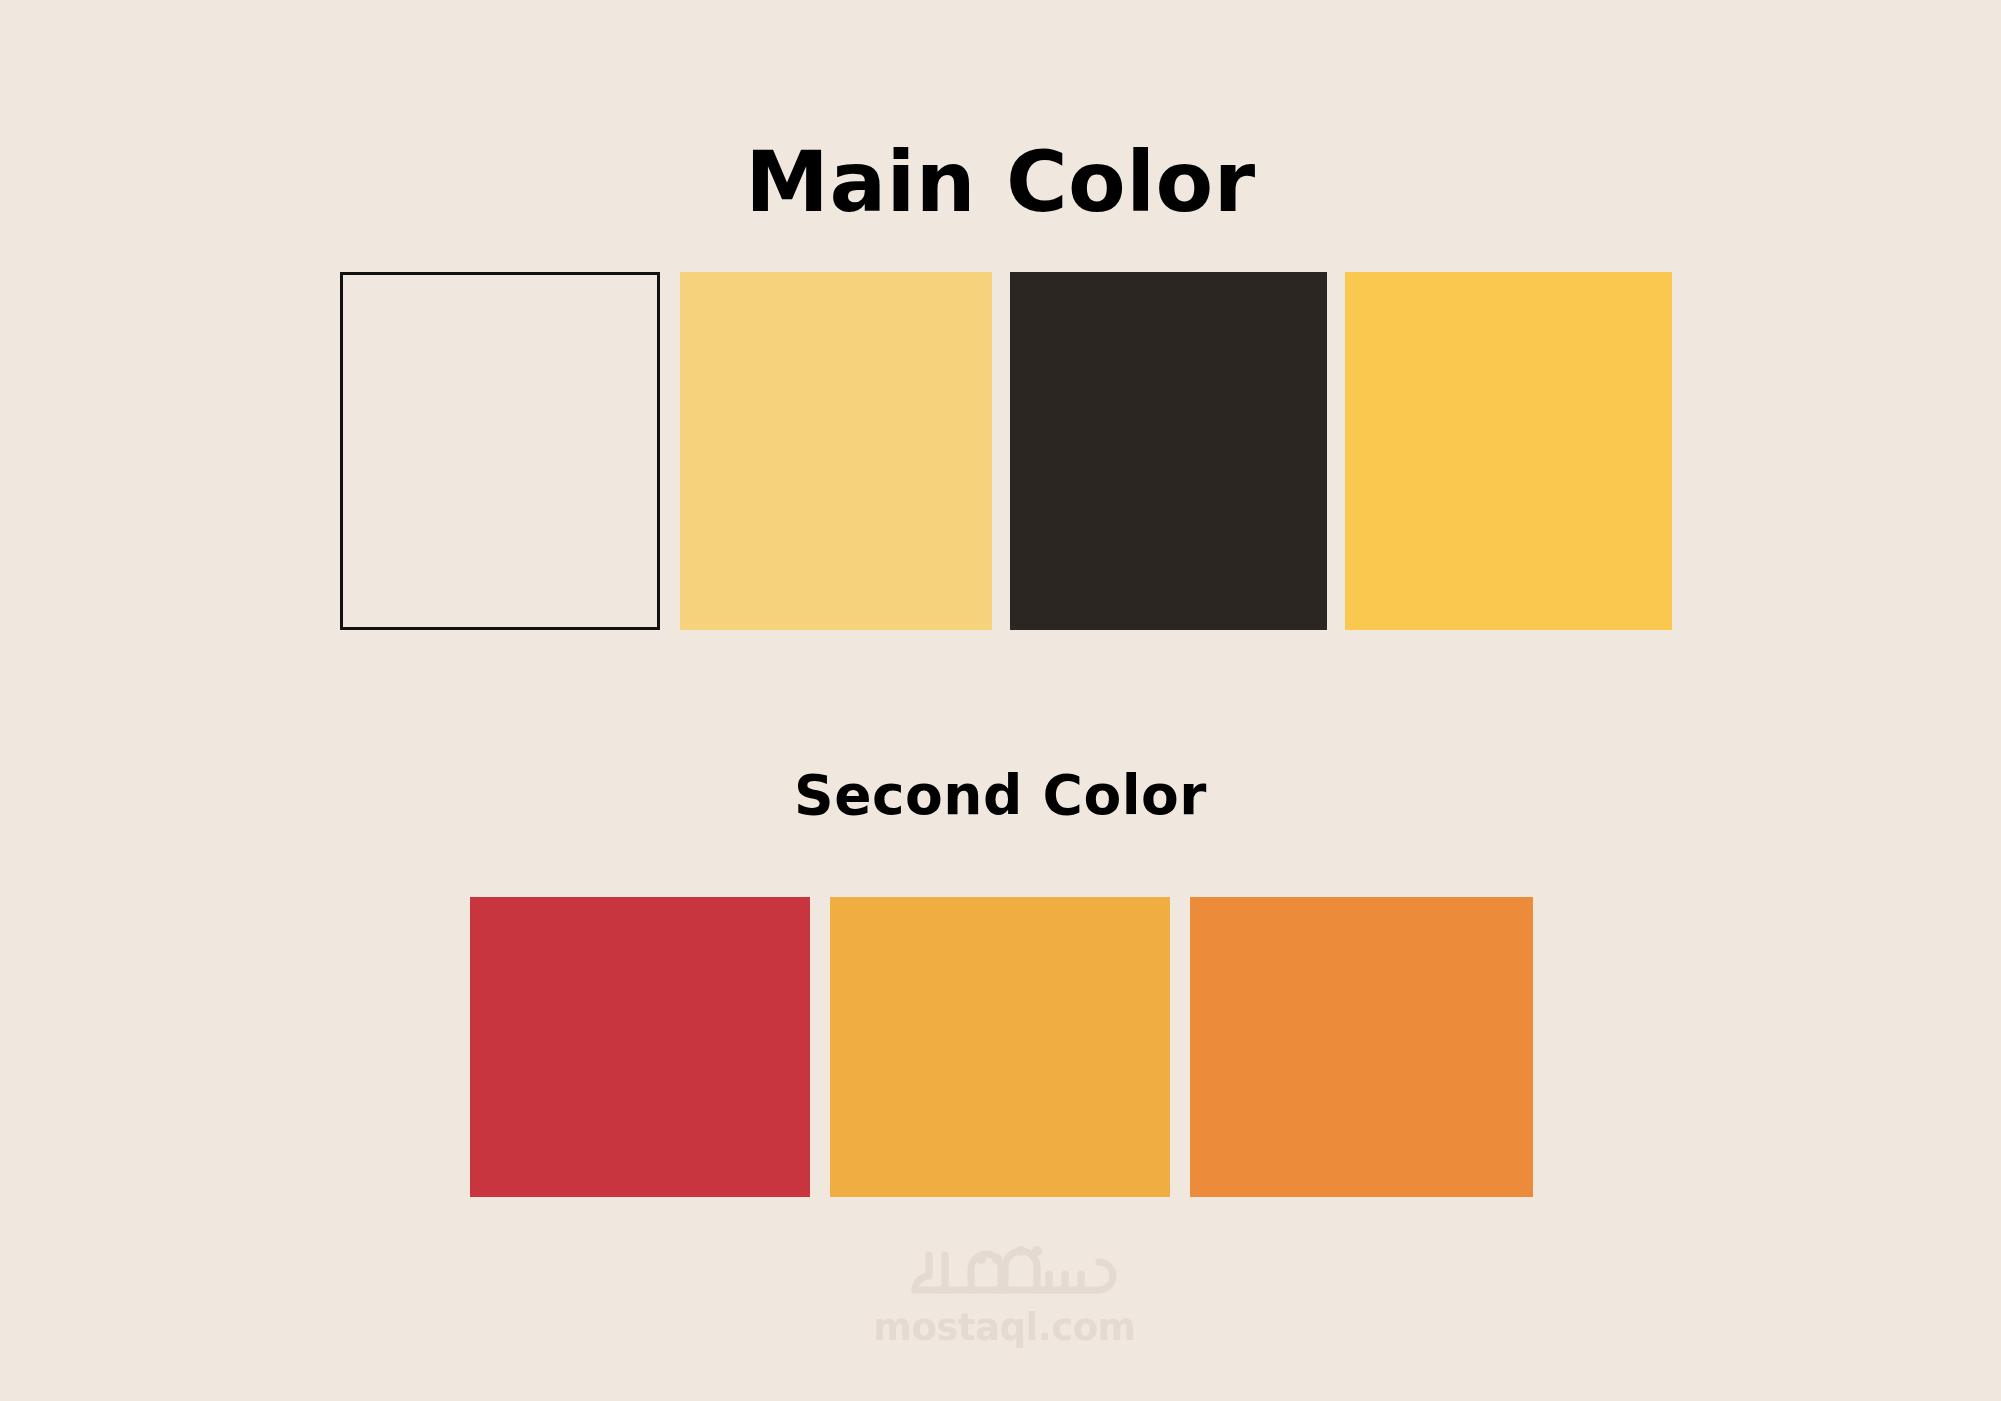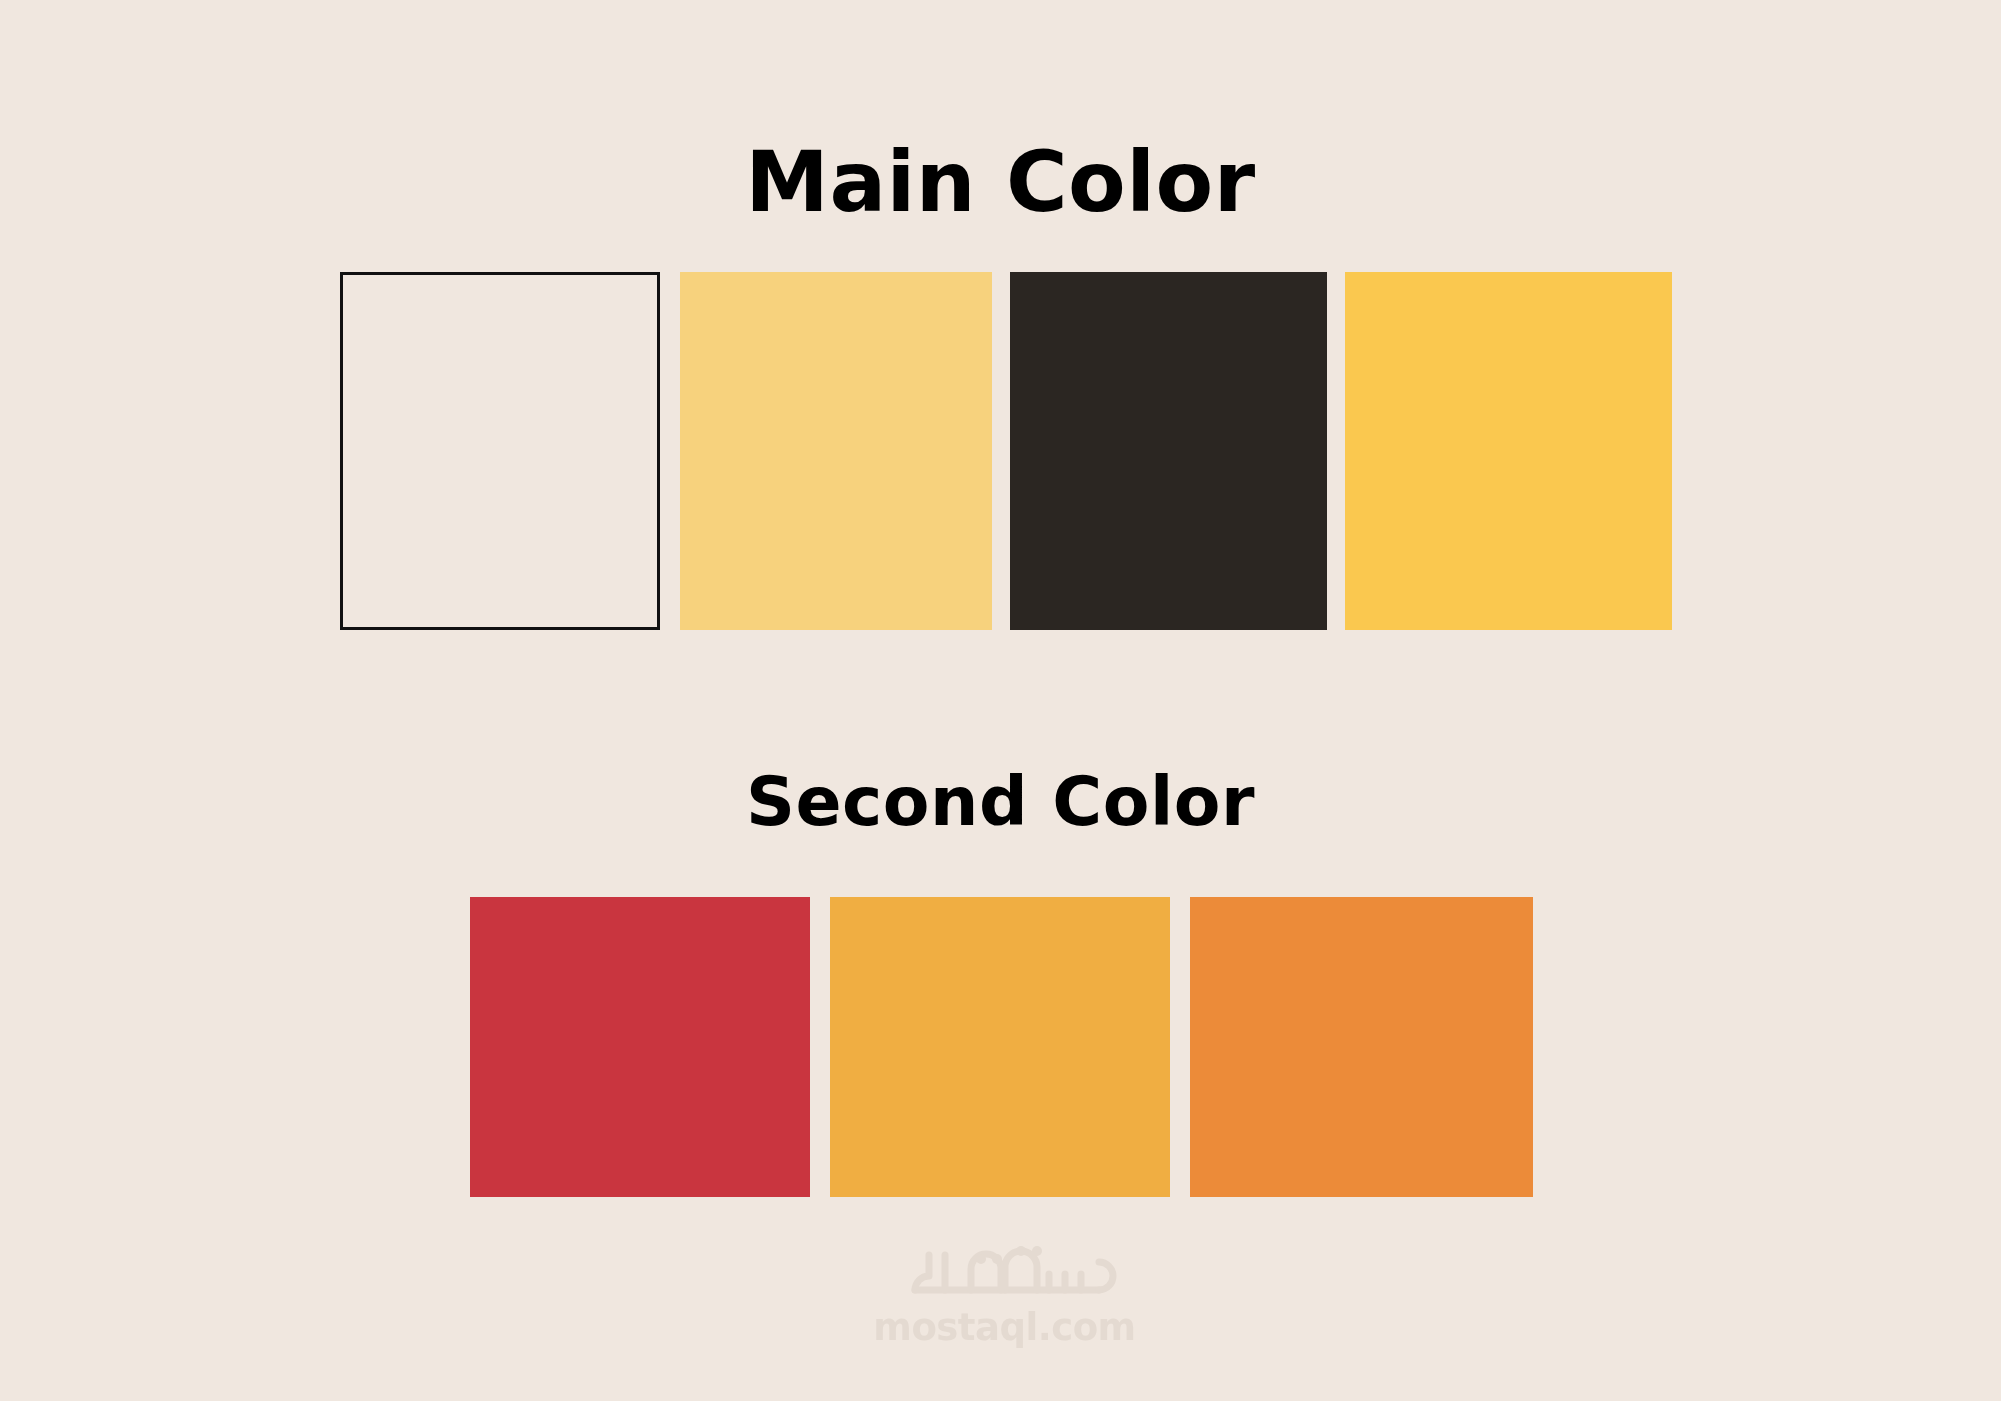--- a/index.html
+++ b/index.html
@@ -34,21 +34,21 @@
     letter-spacing: 0.5px;
     white-space: nowrap;
     line-height: 1;
   }
   #title-main {
     top: 140px;
     font-size: 84px;
   }
   #title-second {
     top: 768px;
-    font-size: 68px;
+    font-size: 55px;
   }
 
   
   .swatch-row {
     position: absolute;
   }
   #row-main {
     left: 340px;
     top: 272px;
     width: 1332px;

